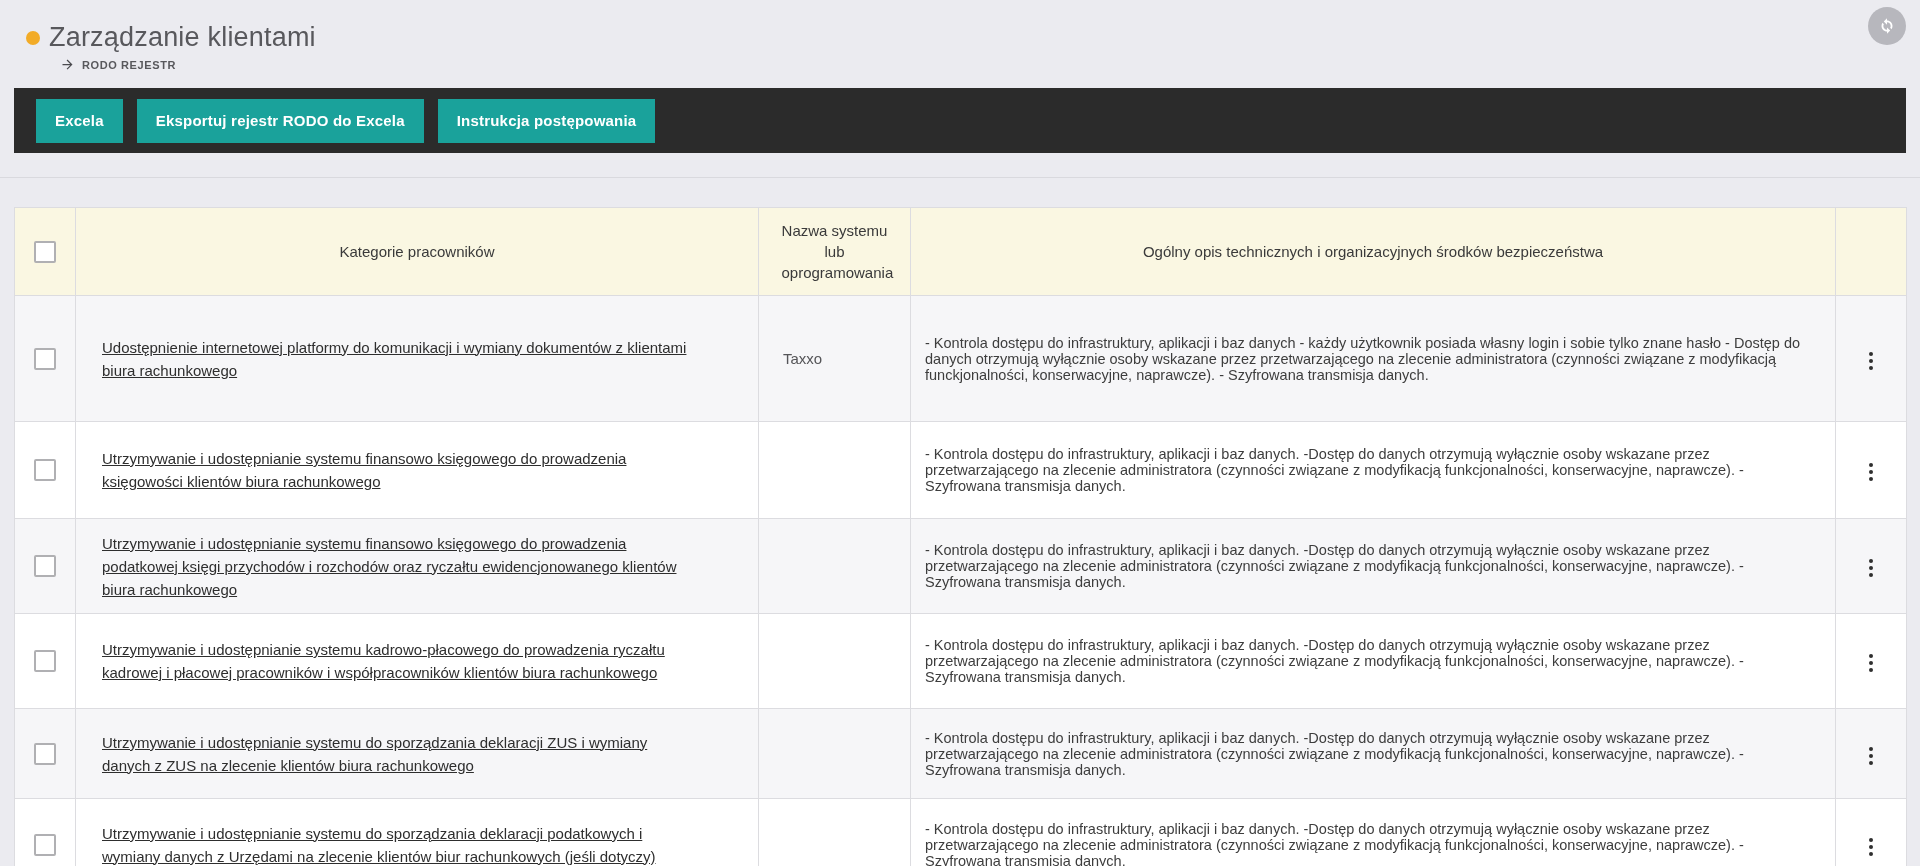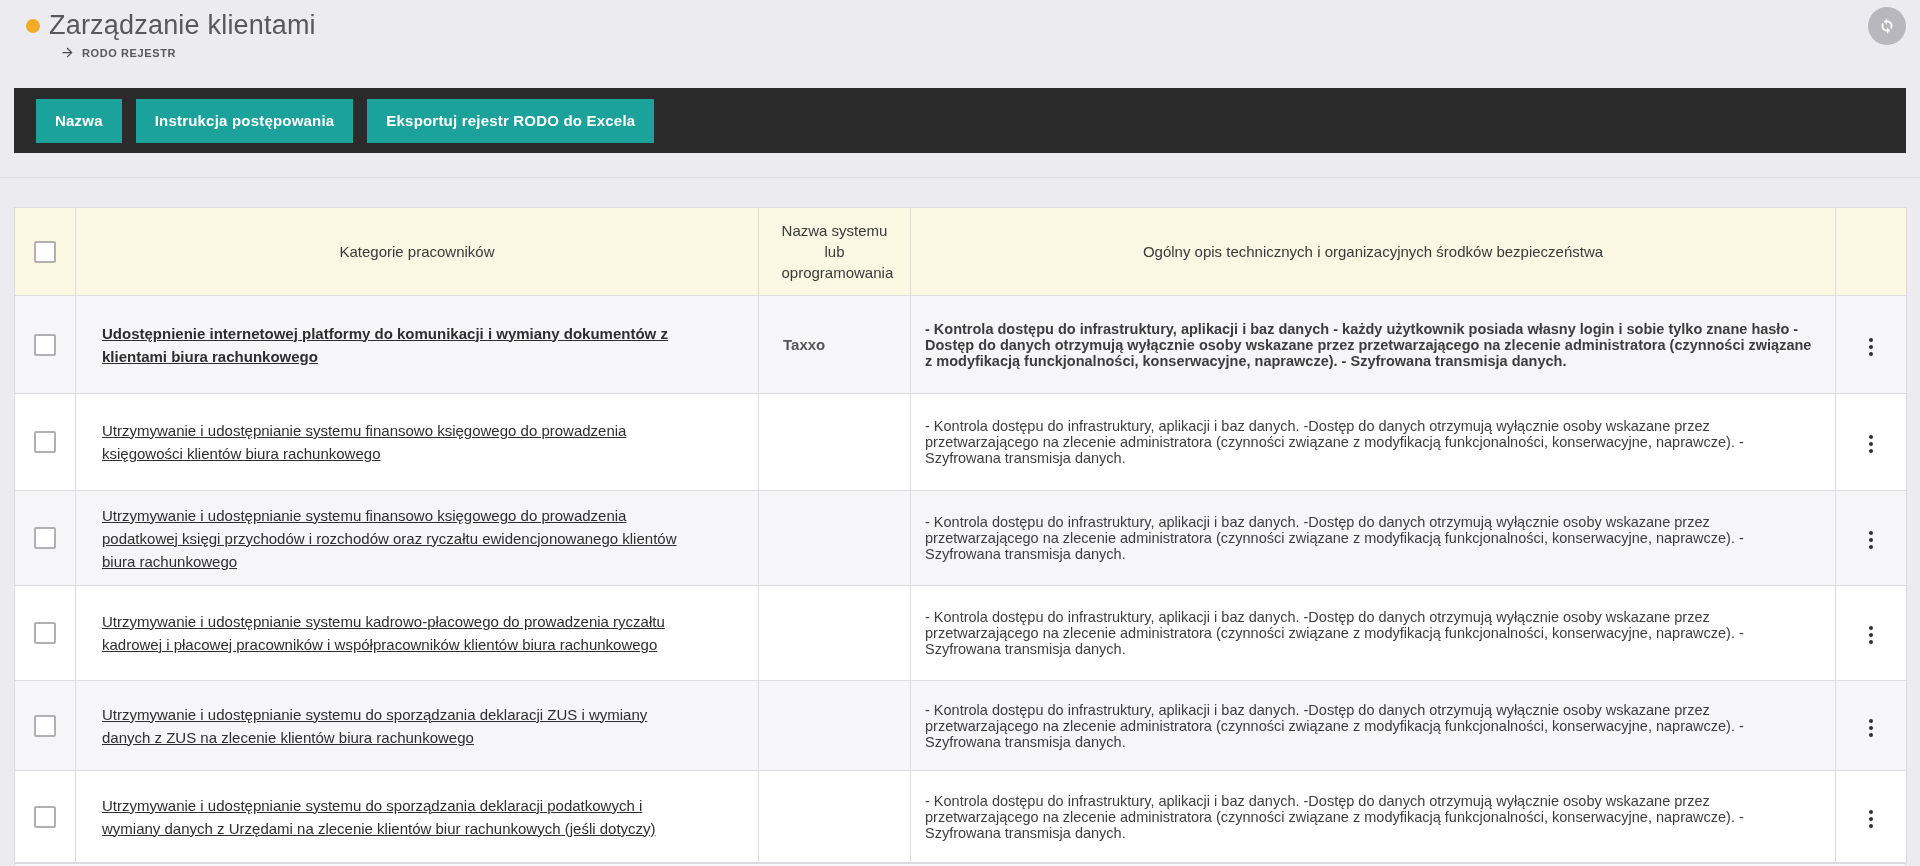--- a/index.html
+++ b/index.html
@@ -5,21 +5,21 @@
   * { margin: 0; padding: 0; box-sizing: border-box; }
   html, body { width: 1920px; height: 866px; overflow: hidden; }
   body {
     font-family: "Liberation Sans", sans-serif;
     background: #ebebf0;
     color: #3d3d3d;
     position: relative;
   }
 
   
-  .page-header { height: 88px; position: relative; padding: 10px 0 0 26px; }
+  .page-header { height: 88px; position: relative; padding: 22px 0 0 26px; }
   .title-row { display: flex; align-items: center; }
   .dot { width: 14px; height: 14px; border-radius: 50%; background: #f2ab27; margin-right: 9px; flex: 0 0 auto; }
   h1.page-title { font-size: 27px; font-weight: 400; color: #58585c; letter-spacing: 0.2px; }
   .breadcrumb { display: flex; align-items: center; margin: 4px 0 0 34px; }
   .breadcrumb svg { width: 15px; height: 15px; margin-right: 7px; }
   .breadcrumb-label { font-size: 11px; font-weight: 700; color: #58585c; letter-spacing: 0.6px; }
   .refresh-btn {
     position: absolute; top: 7px; right: 14px;
     width: 38px; height: 38px; border-radius: 50%;
     background: #b7b7bd; border: none; cursor: pointer;
@@ -97,23 +97,23 @@
     <span class="breadcrumb-label">RODO REJESTR</span>
   </div>
   <button class="refresh-btn">
     <svg viewBox="0 0 24 24">
       <path d="M12 6V3.5L8.5 7 12 10.5V8c2.21 0 4 1.79 4 4 0 .74-.2 1.43-.55 2.02l1.46 1.46C17.62 14.47 18 13.28 18 12c0-3.31-2.69-6-6-6zm0 10c-2.21 0-4-1.79-4-4 0-.74.2-1.43.55-2.02L7.09 8.52C6.38 9.53 6 10.72 6 12c0 3.31 2.69 6 6 6v2.5L15.5 17 12 13.5V16z" fill="#ffffff"></path>
     </svg>
   </button>
 </div>
 
 <div class="toolbar">
-  <button>Nazwa</button>
+  <button>Excela</button>
+  <button>Eksportuj rejestr RODO do Excela</button>
   <button>Instrukcja postępowania</button>
-  <button>Eksportuj rejestr RODO do Excela</button>
 </div>
 
 <div class="divider"></div>
 
 <table>
   <colgroup>
     <col style="width:61px">
       <col style="width:683px">
       <col style="width:152px">
       <col style="width:925px">
@@ -122,21 +122,21 @@
   <thead>
     <tr>
       <th class="col-check"><span class="checkbox"></span></th>
       <th>Kategorie pracowników</th>
       <th><span class="hdr-narrow">Nazwa systemu lub oprogramowania</span></th>
       <th>Ogólny opis technicznych i organizacyjnych środków bezpieczeństwa</th>
       <th class="col-actions"></th>
     </tr>
   </thead>
   <tbody id="rows">
-      <tr class="shaded" style="height: 98px; font-weight: bold;">
+      <tr class="shaded" style="height: 126px;">
     <td class="col-check"><span class="checkbox"></span></td>
     <td class="col-cat"><a class="cat-link">Udostępnienie internetowej platformy do komunikacji i wymiany dokumentów z klientami biura rachunkowego</a></td>
     <td class="col-sys">Taxxo</td>
     <td class="col-desc">- Kontrola dostępu do infrastruktury, aplikacji i baz danych - każdy użytkownik posiada własny login i sobie tylko znane hasło - Dostęp do danych otrzymują wyłącznie osoby wskazane przez przetwarzającego na zlecenie administratora (czynności związane z modyfikacją funckjonalności, konserwacyjne, naprawcze). - Szyfrowana transmisja danych.</td>
     <td class="col-actions">
       <span class="dots">
             <i></i>
             <i></i>
             <i></i>
           </span>

